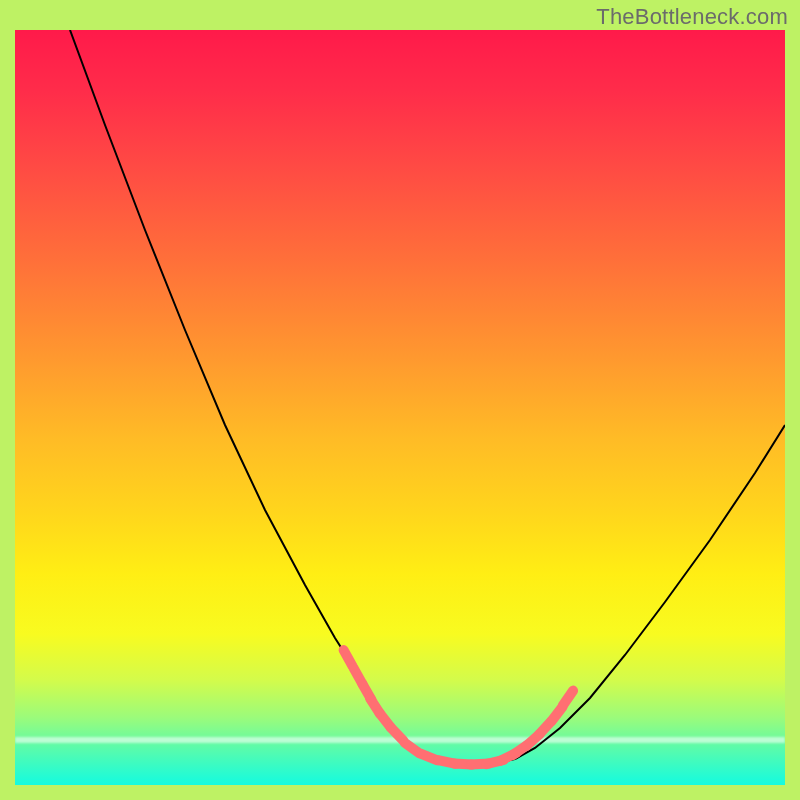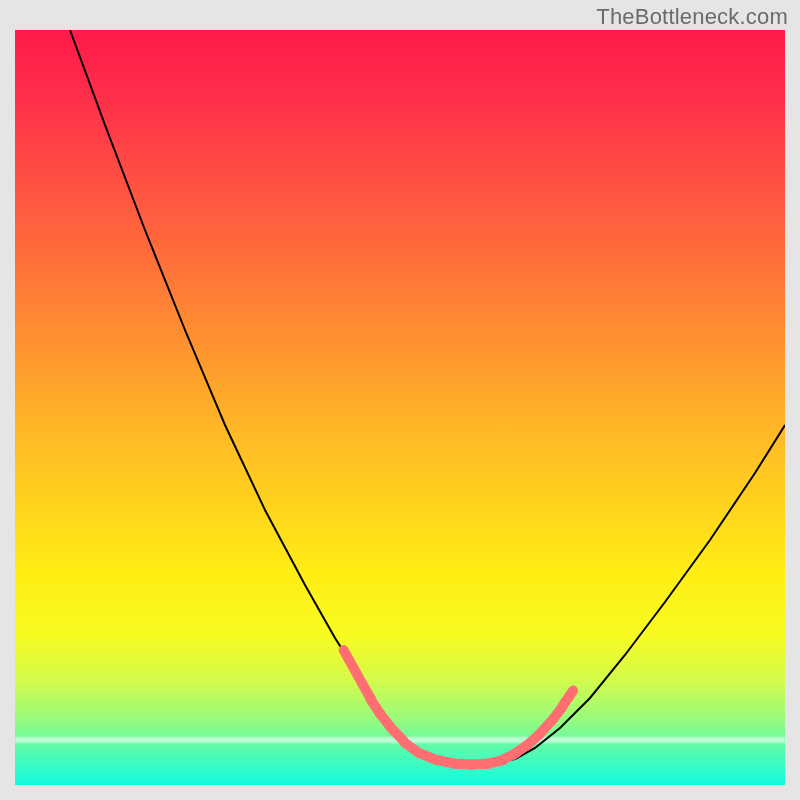--- a/index.html
+++ b/index.html
@@ -1,21 +1,21 @@
 <!DOCTYPE html>
 <html><head>
 <meta charset="utf-8">
 <style>
   * { margin: 0; padding: 0; box-sizing: border-box; }
   html, body { width: 800px; height: 800px; overflow: hidden; background: #000; }
   .frame {
     position: relative;
     width: 800px;
     height: 800px;
-    background: #e5e5e5;
+    background: #bef264;
   }
   .watermark {
     position: absolute;
     top: 4px;
     right: 12px;
     font-family: Arial, Helvetica, sans-serif;
     font-size: 22px;
     color: #6b6b6b;
     letter-spacing: 0.2px;
     z-index: 5;

